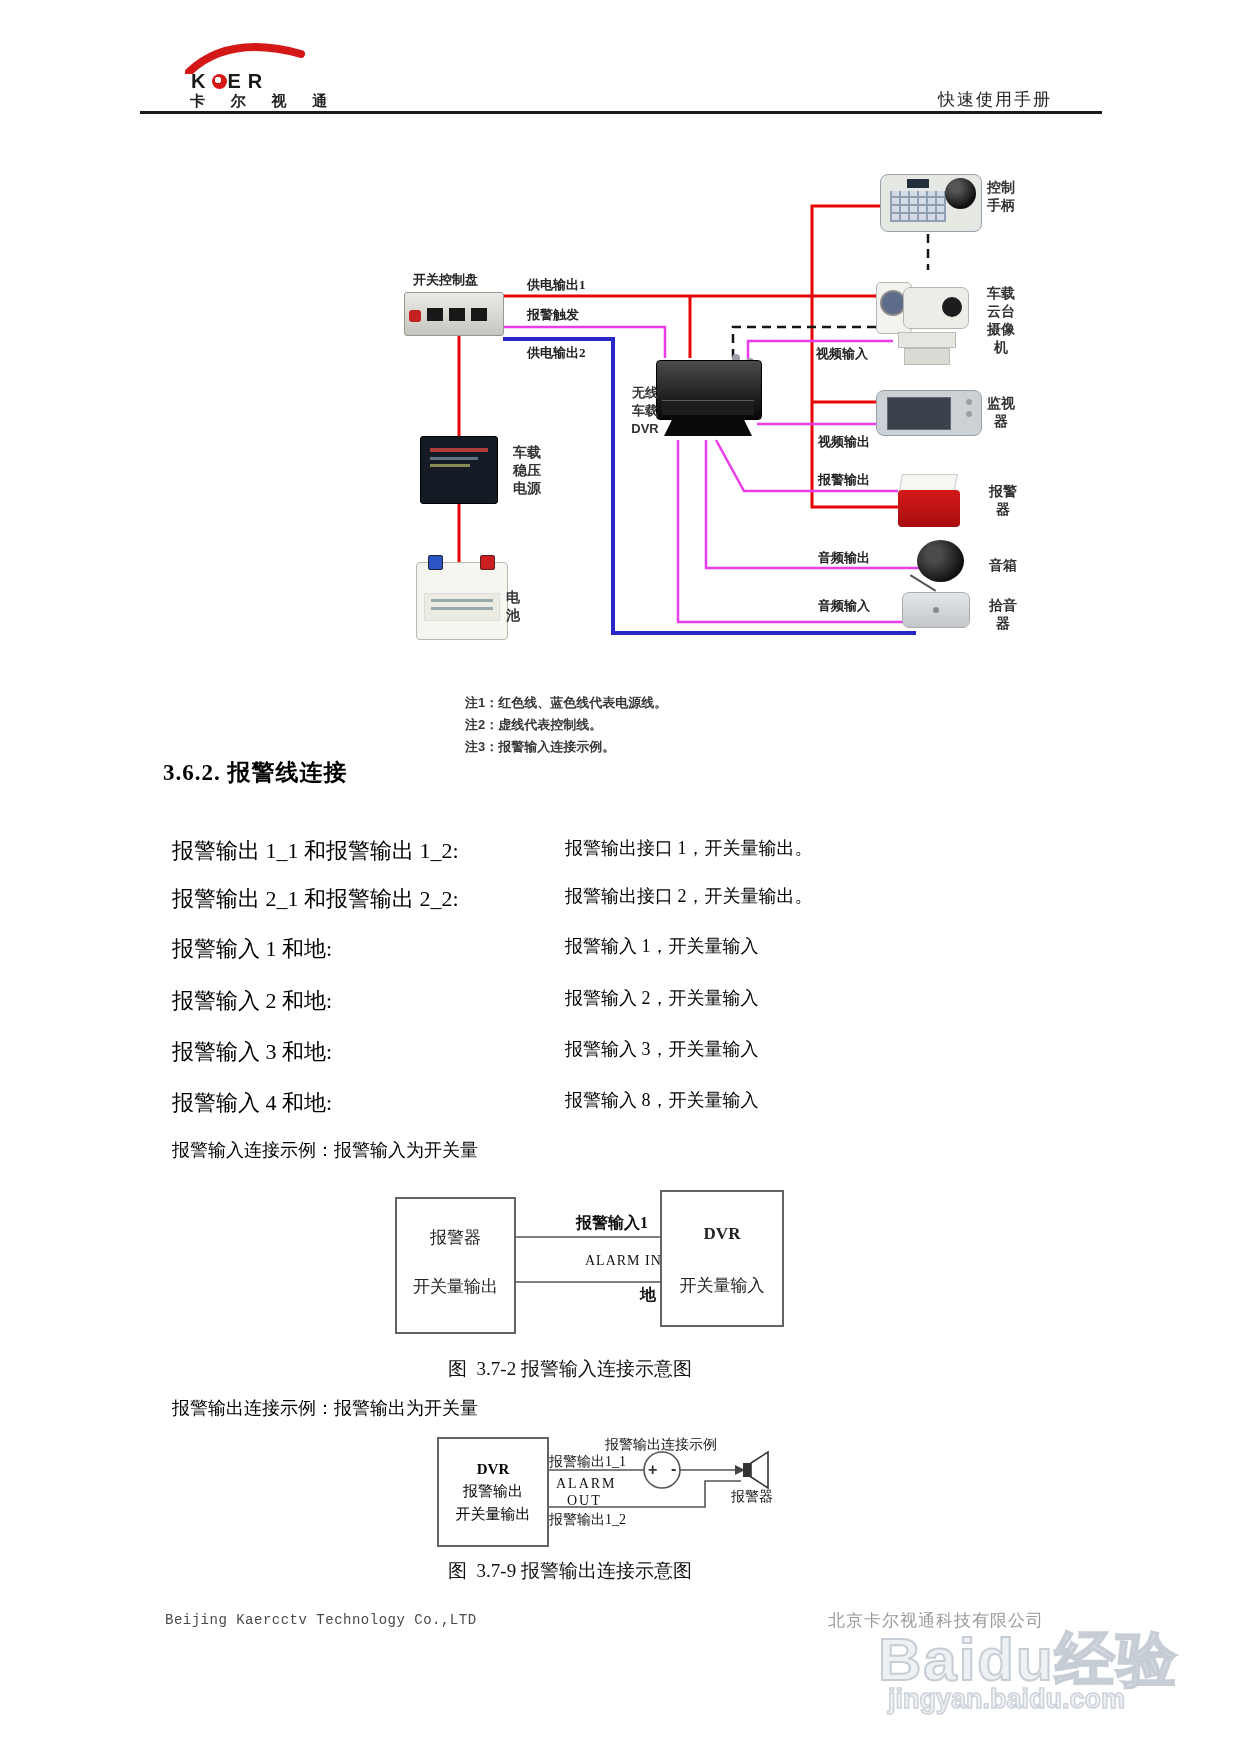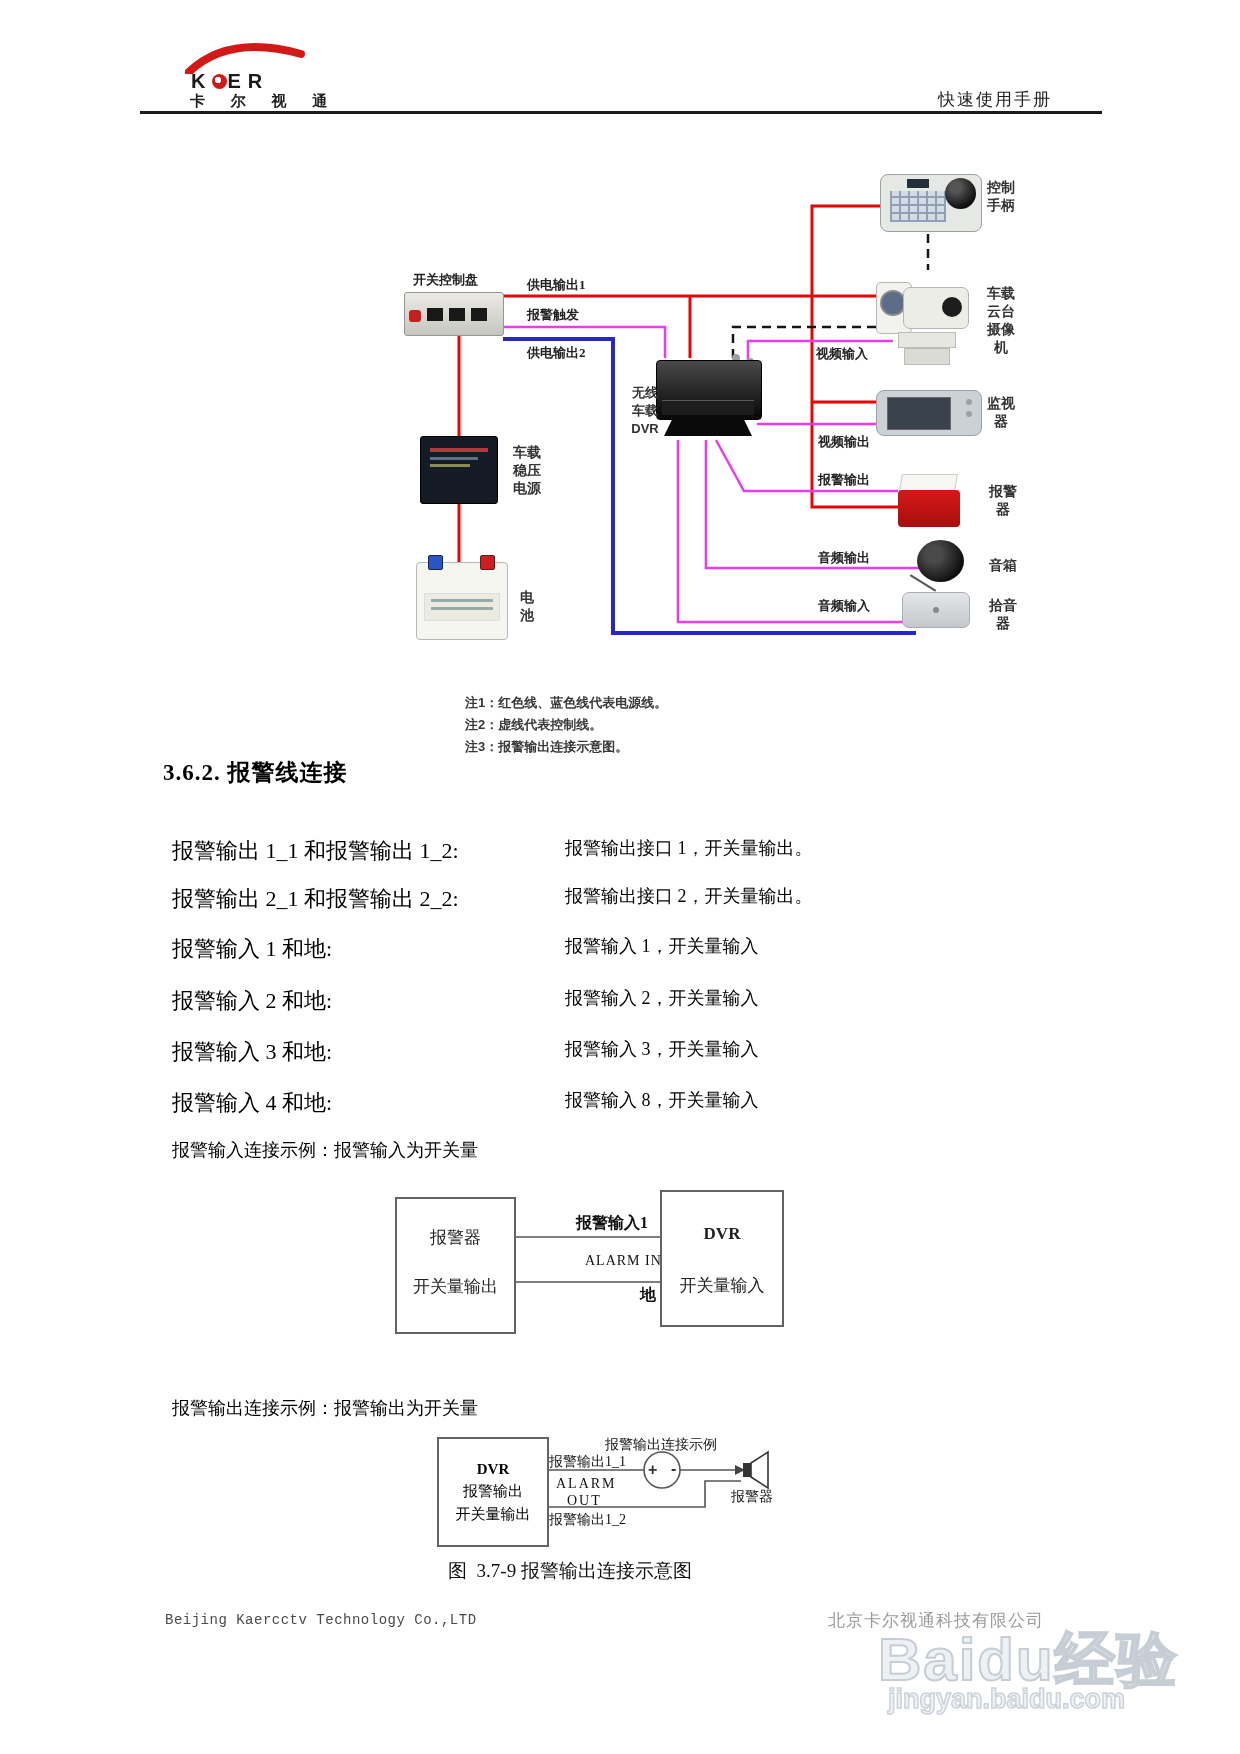--- a/index.html
+++ b/index.html
@@ -161,21 +161,21 @@
   <div class="devlab" style="left:512px;top:443px">车载稳压电源</div>
 
   <div class="dev" id="dev-battery">
     <span class="tb"></span>
     <span class="tr"></span>
     <span class="lab">
         <i></i>
         <i></i>
       </span>
   </div>
-  <div class="devlab" style="left:519px;top:588px;width:16px">电池</div>
+  <div class="devlab" style="left:505px;top:588px;width:16px">电池</div>
 
   <div class="dev" id="dev-dvr">
     <span class="ant" style="left:76px"></span>
     <span class="ant" style="left:90px;top:4px"></span>
     <span class="top"></span>
     <span class="panel"></span>
     <span class="base"></span>
   </div>
   <div class="devlab" style="left:629px;top:384px;width:32px;font-size:13px">无线车载DVR</div>
 
@@ -224,21 +224,21 @@
   <div class="wirelab" style="left:527px;top:306px">报警触发</div>
   <div class="wirelab" style="left:527px;top:344px">供电输出2</div>
   <div class="wirelab" style="left:816px;top:345px">视频输入</div>
   <div class="wirelab" style="left:818px;top:433px">视频输出</div>
   <div class="wirelab" style="left:818px;top:471px">报警输出</div>
   <div class="wirelab" style="left:818px;top:549px">音频输出</div>
   <div class="wirelab" style="left:818px;top:597px">音频输入</div>
 
   <div class="note-line" style="top:694px">注1：红色线、蓝色线代表电源线。</div>
   <div class="note-line" style="top:716px">注2：虚线代表控制线。</div>
-  <div class="note-line" style="top:738px">注3：报警输出连接示意图。</div>
+  <div class="note-line" style="top:738px">注3：报警输入连接示例。</div>
 
   <div id="section-heading">3.6.2. 报警线连接</div>
 
   <div class="spec-left" style="top:836px">报警输出 1_1 和报警输出 1_2:</div>
   <div class="spec-right" style="top:836px">报警输出接口 1，开关量输出。</div>
   <div class="spec-left" style="top:884px">报警输出 2_1 和报警输出 2_2:</div>
   <div class="spec-right" style="top:884px">报警输出接口 2，开关量输出。</div>
   <div class="spec-left" style="top:934px">报警输入 1 和地:</div>
   <div class="spec-right" style="top:934px">报警输入 1，开关量输入</div>
   <div class="spec-left" style="top:986px">报警输入 2 和地:</div>
@@ -254,20 +254,21 @@
     <span class="t" style="top:27px">报警器</span>
     <span class="t" style="top:76px">开关量输出</span>
   </div>
   <div class="figbox" style="left:660px;top:1190px;width:120px;height:133px">
     <span class="t" style="top:32px;font-weight:bold">DVR</span>
     <span class="t" style="top:82px">开关量输入</span>
   </div>
   <div class="figlab" style="left:576px;top:1213px;font-weight:bold;font-size:16px">报警输入1</div>
   <div class="figlab" style="left:585px;top:1253px;letter-spacing:1px">ALARM IN</div>
   <div class="figlab" style="left:640px;top:1285px;font-weight:bold;font-size:16px">地</div>
+  <div class="figcap" style="left:350px;top:1356px;width:440px">图  3.7-2 报警输入连接示意图</div>
 
   <div class="example-line" style="top:1396px">报警输出连接示例：报警输出为开关量</div>
 
   <div class="figbox" id="fig3-box" style="left:437px;top:1437px;width:108px;height:106px">
     <span class="b">DVR</span>
     <span>报警输出</span>
     <span>开关量输出</span>
   </div>
   <div class="figlab" style="left:605px;top:1436px">报警输出连接示例</div>
   <div class="figlab" style="left:549px;top:1453px">报警输出1_1</div>

